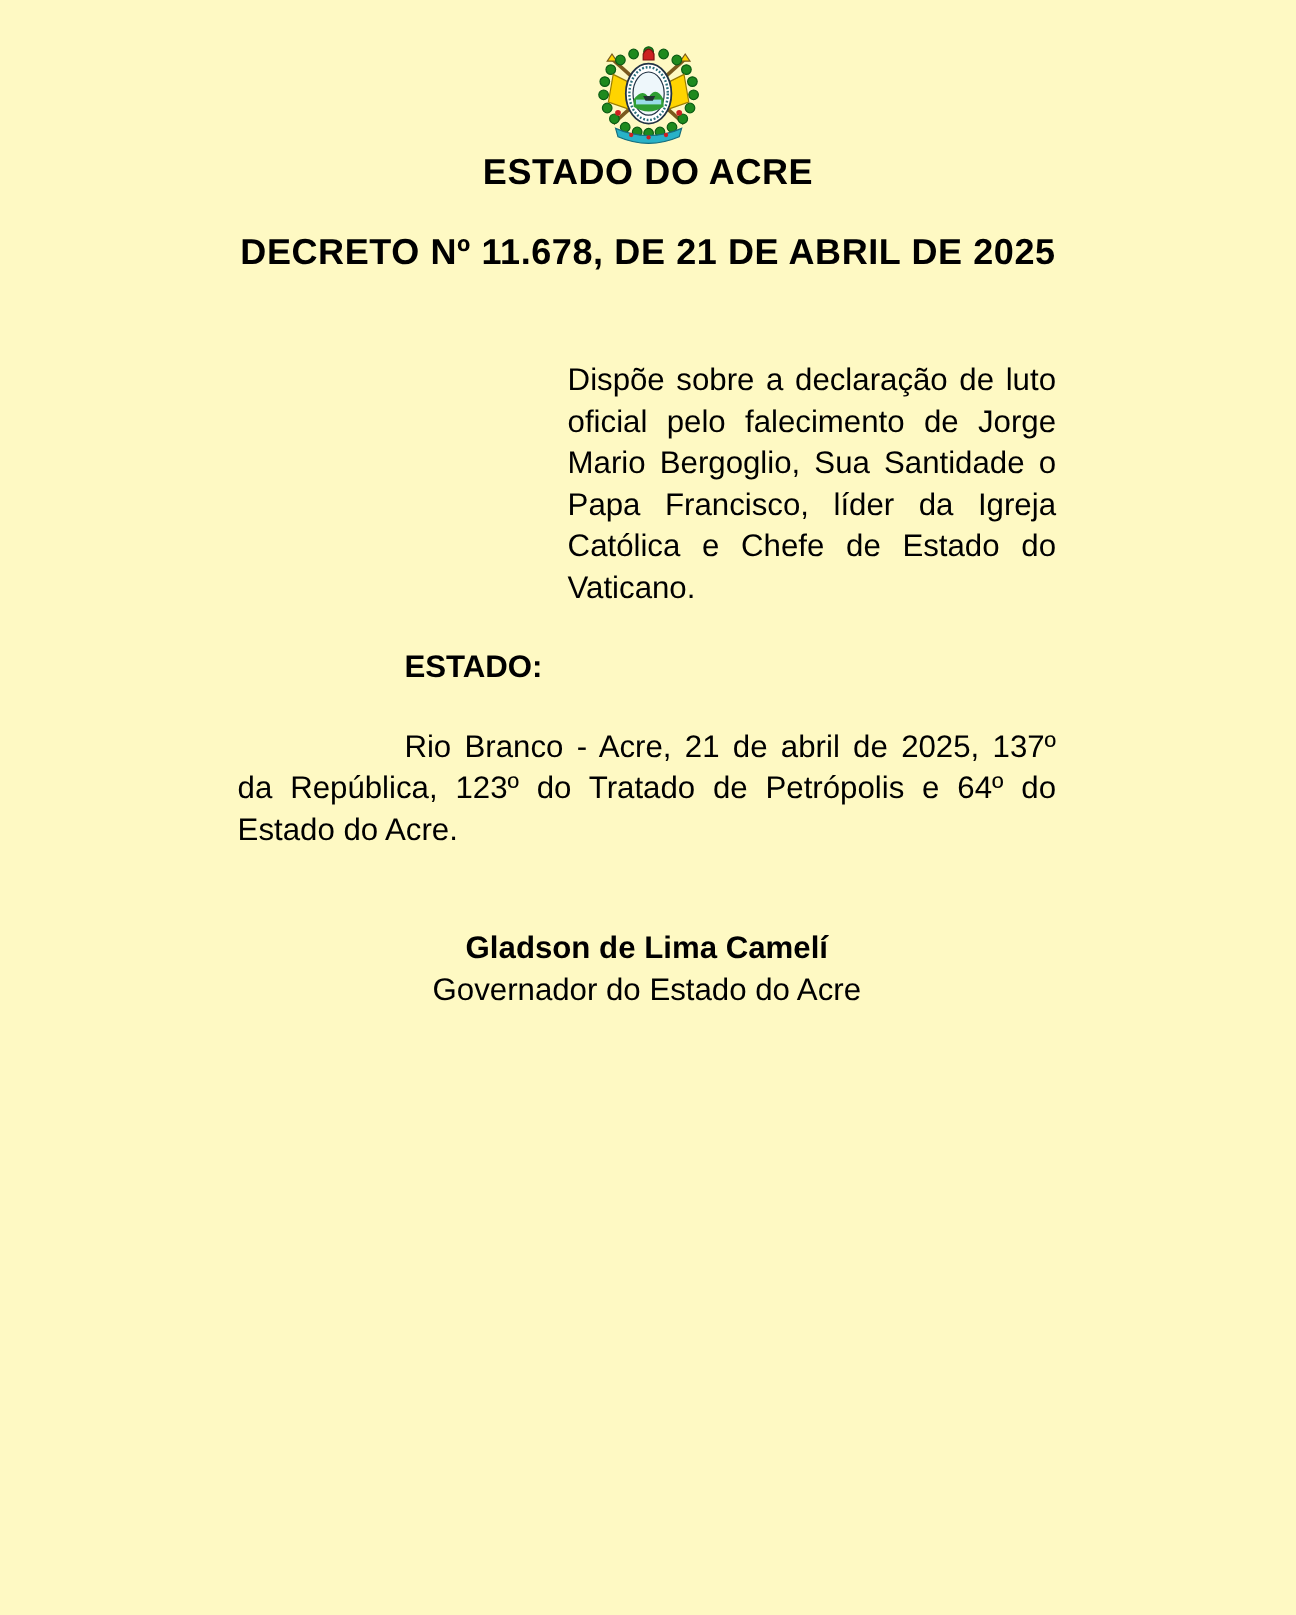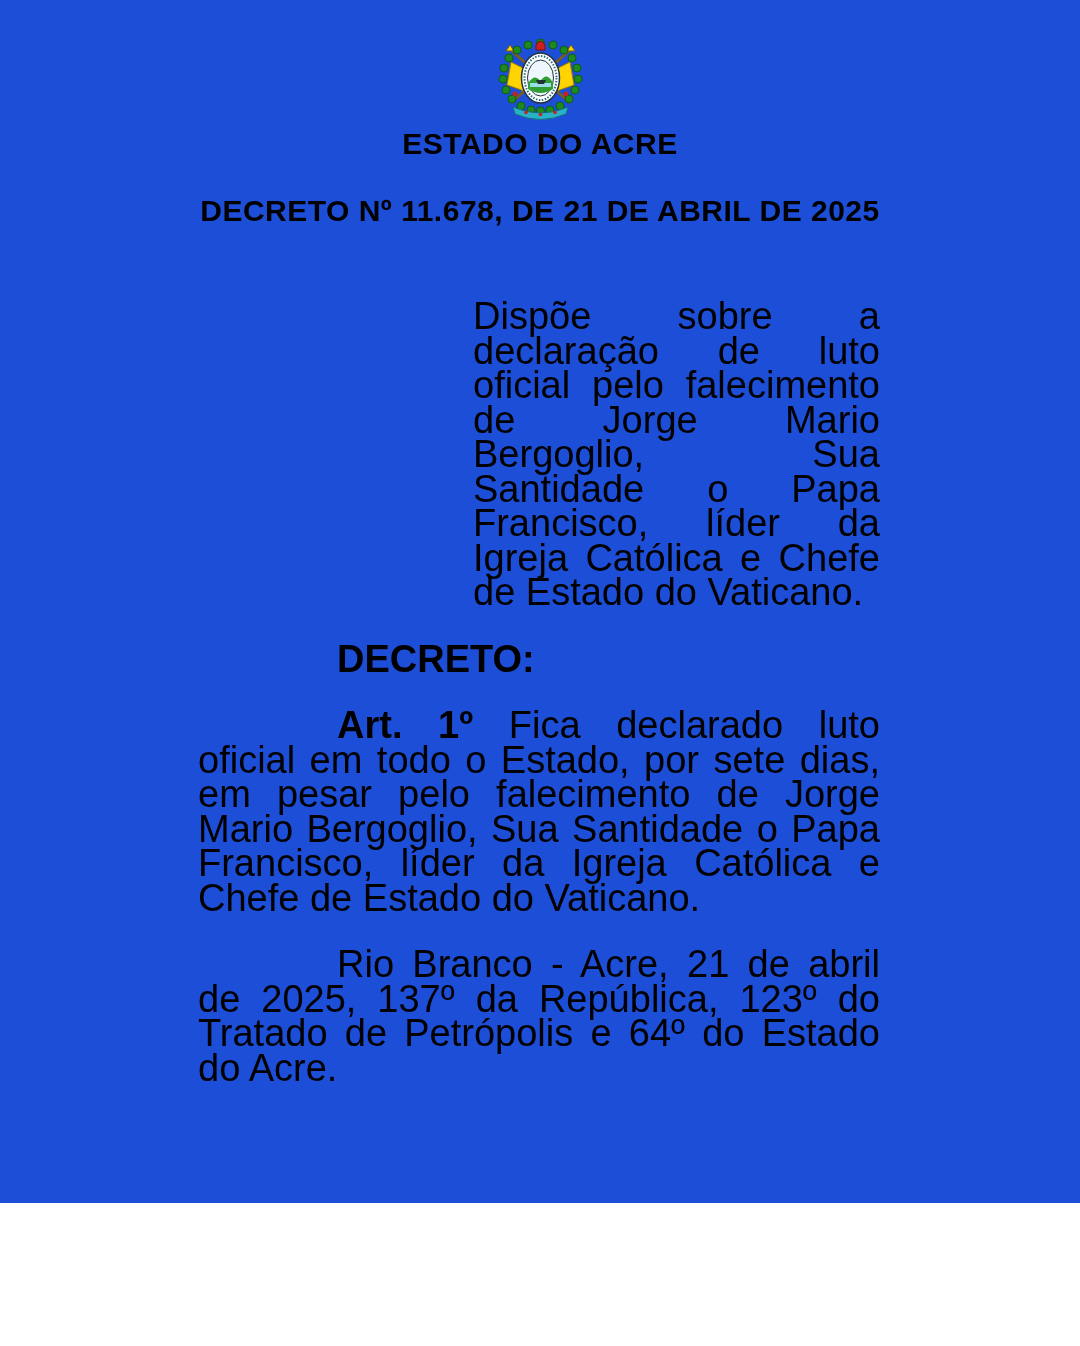--- a/index.html
+++ b/index.html
@@ -4,43 +4,43 @@
 <style>
   html, body { margin: 0; padding: 0; }
   body {
     width: 1080px; height: 1346px;
     background: #ffffff;
     color: #000000;
     font-family: "Liberation Sans", "DejaVu Sans", sans-serif;
   }
   .page {
     position: relative;
-    width: 1080px; height: 1203px;
+    width: 1080px; height: 1346px;
     overflow: hidden;
-    background: #1d4ed8;
+    background: #fef9c3;
   }
   .emblem {
     display: block;
     margin: 37px auto 0 auto;
     width: 95px; height: 86px;
   }
   .title, .subtitle {
     margin: 0;
     text-align: center;
     font-weight: bold;
     font-size: 30px;
     line-height: 34.5px;
     letter-spacing: 0.5px;
   }
   .title    { margin-top: 4px; }
   .subtitle { margin-top: 32px; }
   .content {
     margin-left: 198px;
     width: 682px;
-    font-size: 38px;
+    font-size: 26px;
     line-height: 34.5px;
   }
   .ementa {
     margin: 71px 0 0 275px;
     width: 407px;
     text-align: justify;
   }
   .para {
     margin: 32px 0 0 0;
     text-indent: 139px;
@@ -117,22 +117,25 @@
 
   <h1 class="title">ESTADO DO ACRE</h1>
 
   <h2 class="subtitle">DECRETO Nº 11.678, DE 21 DE ABRIL DE 2025</h2>
 
   <div class="content">
 
     <p class="ementa">Dispõe sobre a declaração de luto oficial pelo falecimento de Jorge Mario Bergoglio, Sua Santidade o Papa Francisco, líder da Igreja Católica e Chefe de Estado do Vaticano.</p>
 
 
-    <p class="decreta">DECRETO:</p>
+    <p class="decreta">ESTADO:</p>
 
-    <p class="para"><b>Art. 1º</b><span> Fica declarado luto oficial em todo o Estado, por sete dias, em pesar pelo falecimento de Jorge Mario Bergoglio, Sua Santidade o Papa Francisco, líder da Igreja Católica e Chefe de Estado do Vaticano.</span></p>
 
 
     <p class="para date-para">Rio Branco - Acre, 21 de abril de 2025, 137º da República, 123º do Tratado de Petrópolis e 64º do Estado do Acre.</p>
 
+    <div class="signature">
+      <p class="sig-name">Gladson de Lima Camelí</p>
+      <p class="sig-role">Governador do Estado do Acre</p>
+    </div>
 
   </div>
 </div>
 
 </body></html>

